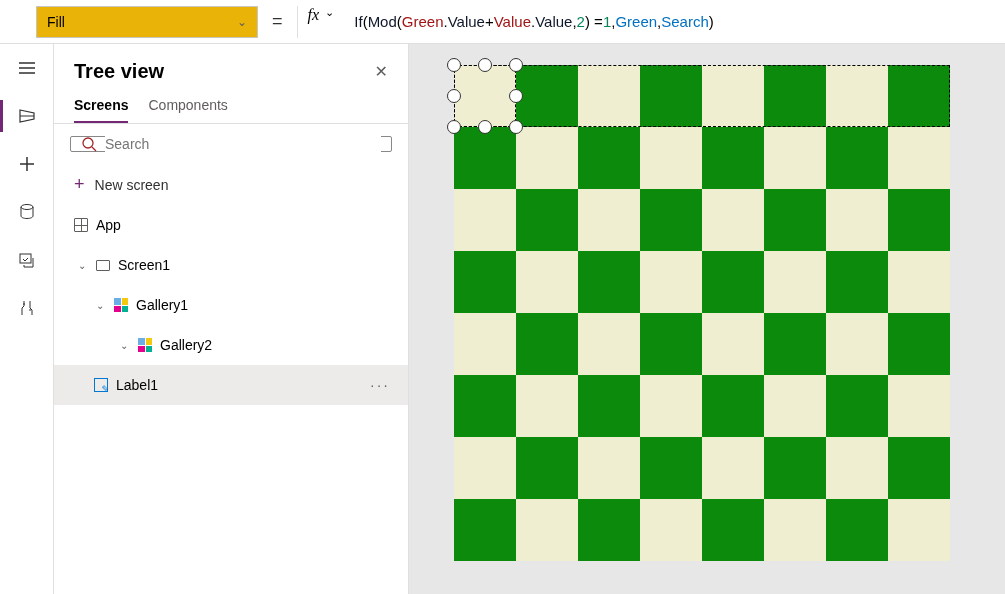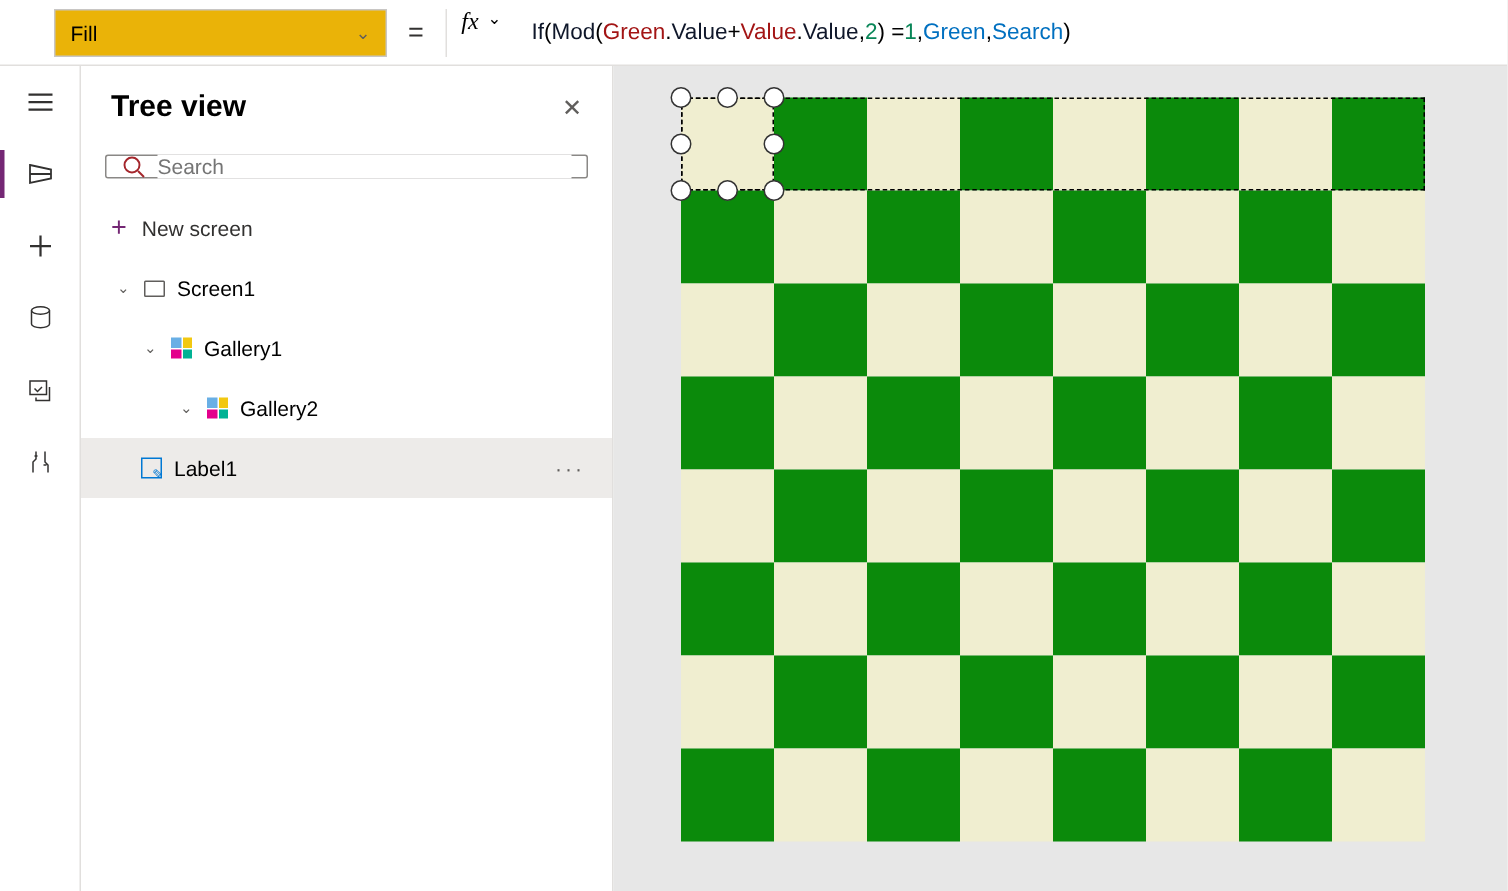--- a/index.html
+++ b/index.html
@@ -133,32 +133,40 @@
           <path d="M6 2v5l-2 2v7M12 2v7l2 2v5M5 5h2M11 11h2" stroke="#323130" fill="none"></path>
         </svg>
     </div>
   </div>
 
   <div class="treepanel">
     <div class="tp-head">
       <h2>Tree view</h2>
       <span class="close">✕</span>
     </div>
+    <div class="tabs">
+      <div class="tab active">Screens</div>
+      <div class="tab">Components</div>
+    </div>
     <div class="search">
       <svg width="16" height="16" viewBox="0 0 16 16">
           <circle cx="7" cy="7" r="5" fill="none" stroke="#a4262c" stroke-width="1.3"></circle>
           <path d="M11 11l4 4" stroke="#a4262c" stroke-width="1.3"></path>
         </svg>
       <input placeholder="Search" style="">
     </div>
     <div class="ns">
       <span class="plus">+</span>
       <span>New screen</span>
     </div>
     <div class="tree">
+      <div class="node pad0">
+        <span class="appicon"></span>
+        <span>App</span>
+      </div>
       <div class="node pad1">
         <span class="caret">⌄</span>
         <span class="scricon"></span>
         <span>Screen1</span>
       </div>
       <div class="node pad2">
         <span class="caret">⌄</span>
         <span class="galicon">
             <span></span>
             <span></span>

